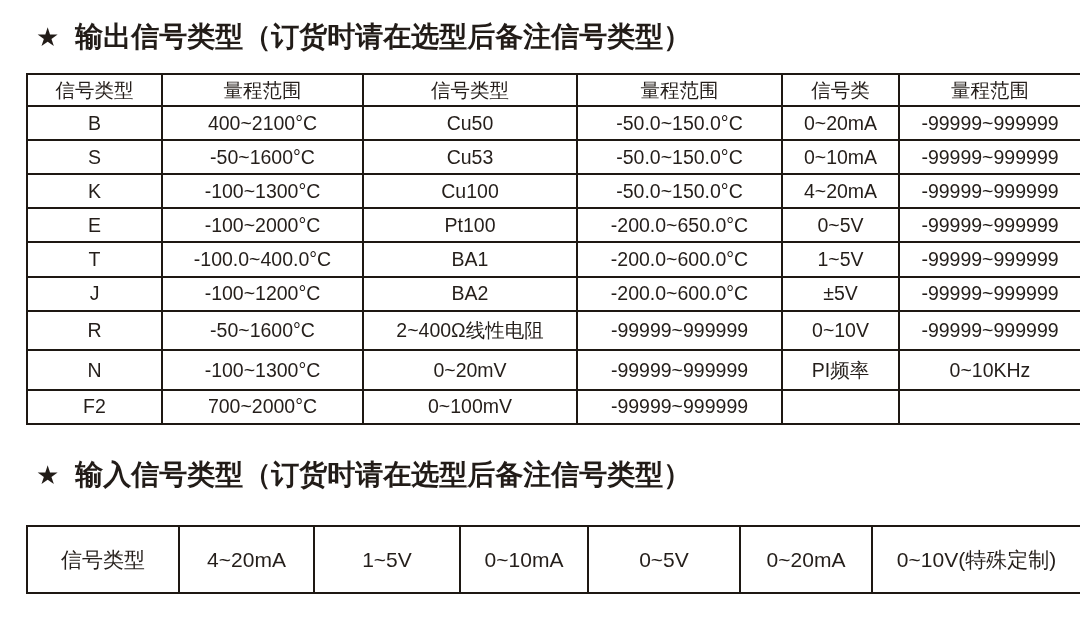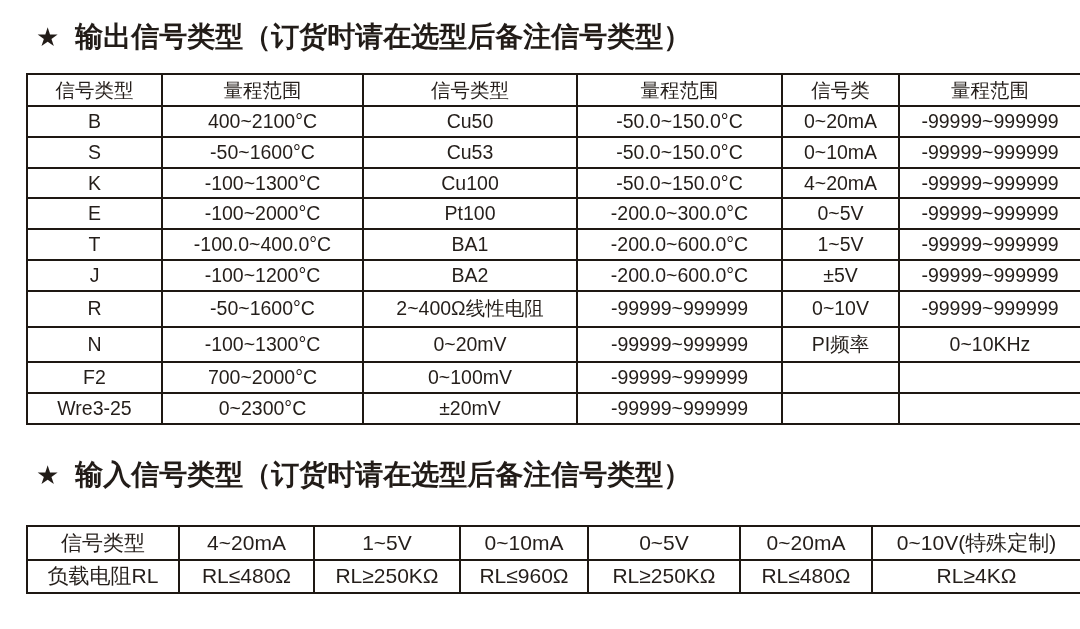--- a/index.html
+++ b/index.html
@@ -87,21 +87,21 @@
           <td>-100~1300°C</td>
           <td>Cu100</td>
           <td>-50.0~150.0°C</td>
           <td>4~20mA</td>
           <td>-99999~999999</td>
         </tr>
         <tr>
           <td>E</td>
           <td>-100~2000°C</td>
           <td>Pt100</td>
-          <td>-200.0~300.0°C</td>
+          <td>-200.0~650.0°C</td>
           <td>0~5V</td>
           <td>-99999~999999</td>
         </tr>
         <tr>
           <td>T</td>
           <td>-100.0~400.0°C</td>
           <td>BA1</td>
           <td>-200.0~600.0°C</td>
           <td>1~5V</td>
           <td>-99999~999999</td>
@@ -131,28 +131,20 @@
           <td>0~10KHz</td>
         </tr>
         <tr>
           <td>F2</td>
           <td>700~2000°C</td>
           <td>0~100mV</td>
           <td>-99999~999999</td>
           <td></td>
           <td></td>
         </tr>
-        <tr>
-          <td>Wre3-25</td>
-          <td>0~2300°C</td>
-          <td>±20mV</td>
-          <td>-99999~999999</td>
-          <td></td>
-          <td></td>
-        </tr>
       </tbody>
   </table>
 
   <div class="section-title" id="title-output">
     <span class="star">★</span>
     <span>输入信号类型（订货时请在选型后备注信号类型）</span>
   </div>
 
   <table id="output-table">
     <colgroup>
@@ -167,25 +159,16 @@
     <tbody id="t2-body">
         <tr>
           <td>信号类型</td>
           <td>4~20mA</td>
           <td>1~5V</td>
           <td>0~10mA</td>
           <td>0~5V</td>
           <td>0~20mA</td>
           <td>0~10V(特殊定制)</td>
         </tr>
-        <tr>
-          <td>负载电阻RL</td>
-          <td>RL≤480Ω</td>
-          <td>RL≥250KΩ</td>
-          <td>RL≤960Ω</td>
-          <td>RL≥250KΩ</td>
-          <td>RL≤480Ω</td>
-          <td>RL≥4KΩ</td>
-        </tr>
       </tbody>
   </table>
 
 </div>
 
 </body></html>

